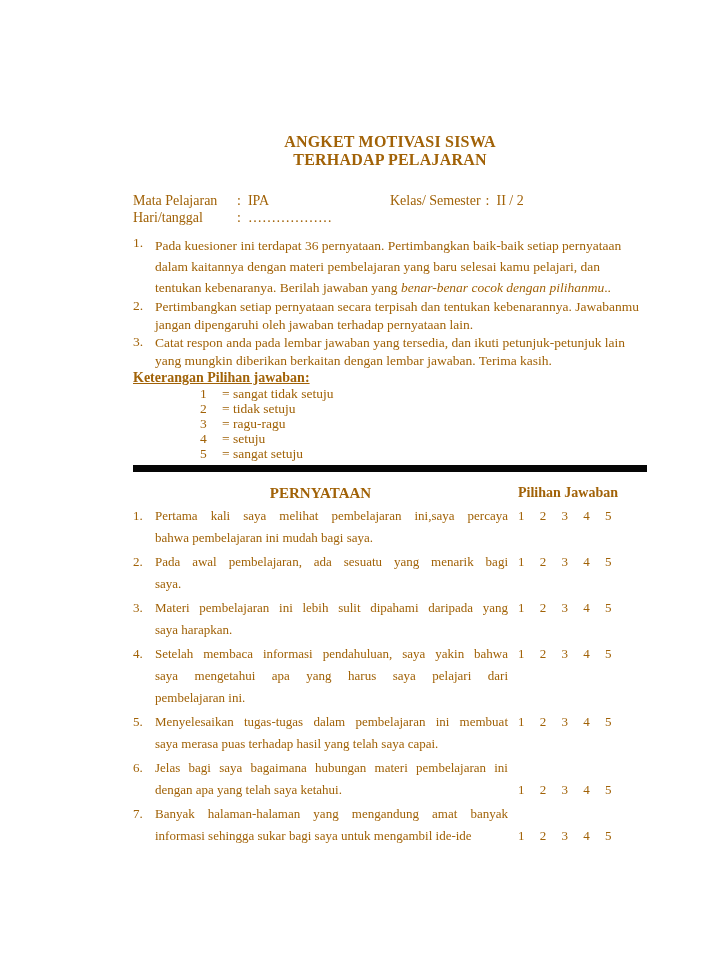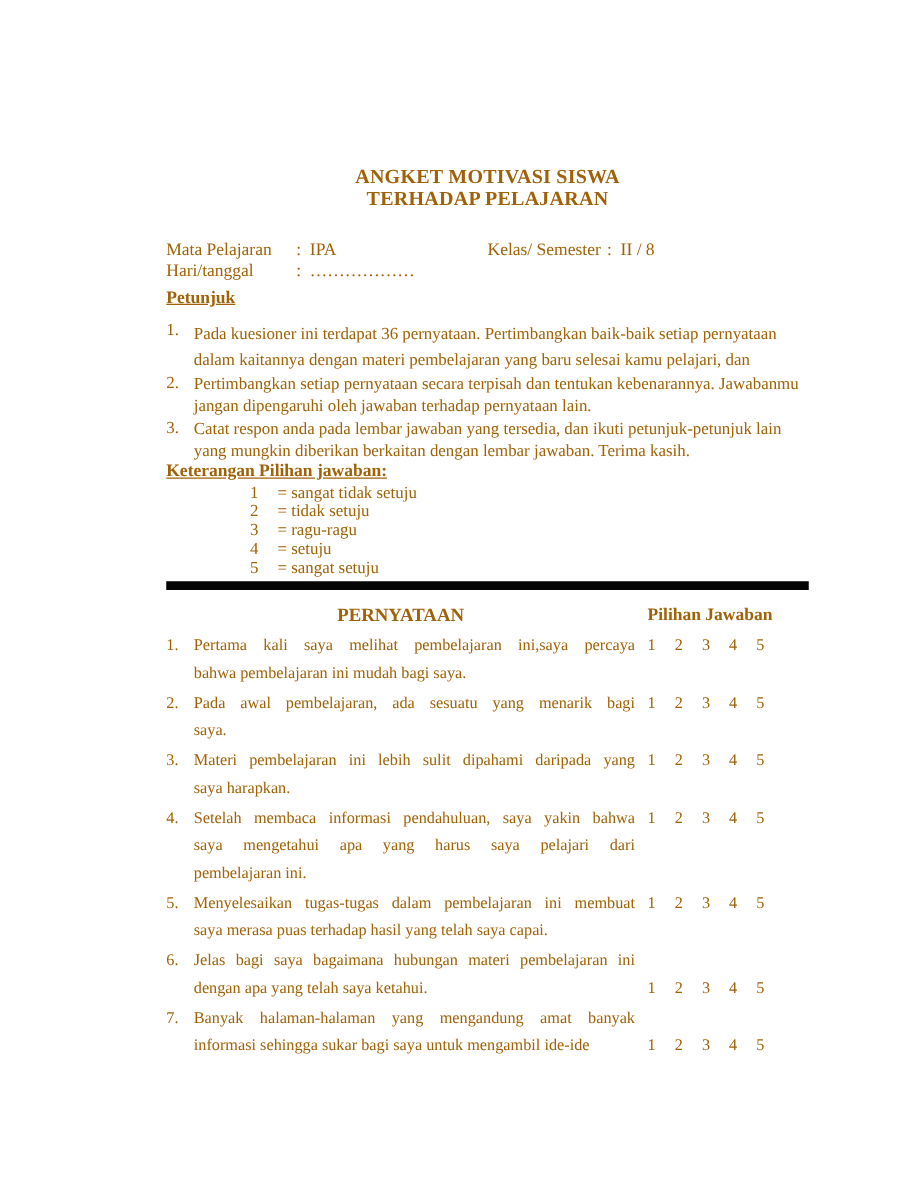--- a/index.html
+++ b/index.html
@@ -63,35 +63,35 @@
 
     <div class="doc-title">
       <div>ANGKET MOTIVASI SISWA</div>
       <div>TERHADAP PELAJARAN</div>
     </div>
 
     <div class="meta">
       <div class="meta-row">
         <span class="meta-label">Mata Pelajaran</span><span class="meta-colon">:</span><span>IPA</span>
         <span class="meta-right">
-          <span>Kelas/ Semester</span><span class="meta-colon">:</span><span>II / 8</span>
+          <span>Kelas/ Semester</span><span class="meta-colon">:</span><span>II / 2</span>
         </span>
       </div>
       <div class="meta-row">
         <span class="meta-label">Hari/tanggal</span><span class="meta-colon">:</span><span>………………</span>
       </div>
     </div>
 
-    <div class="section-heading">Petunjuk</div>
     <div class="instr-list">
         <div class="instr-item">
           <div class="instr-no">1.</div>
           <div class="instr-text">
             <div class="instr-line"><span>Pada kuesioner ini terdapat 36 pernyataan. Pertimbangkan baik-baik setiap pernyataan</span></div>
             <div class="instr-line"><span>dalam kaitannya dengan materi pembelajaran yang baru selesai kamu pelajari, dan</span></div>
+            <div class="instr-line"><span>tentukan kebenaranya. Berilah jawaban yang </span><span class="italic">benar-benar cocok dengan pilihanmu</span><span>..</span></div>
           </div>
         </div>
         <div class="instr-item">
           <div class="instr-no">2.</div>
           <div class="instr-text">
             <div class="instr-line"><span>Pertimbangkan setiap pernyataan secara terpisah dan tentukan kebenarannya. Jawabanmu</span></div>
             <div class="instr-line"><span>jangan dipengaruhi oleh jawaban terhadap pernyataan lain.</span></div>
           </div>
         </div>
         <div class="instr-item">

